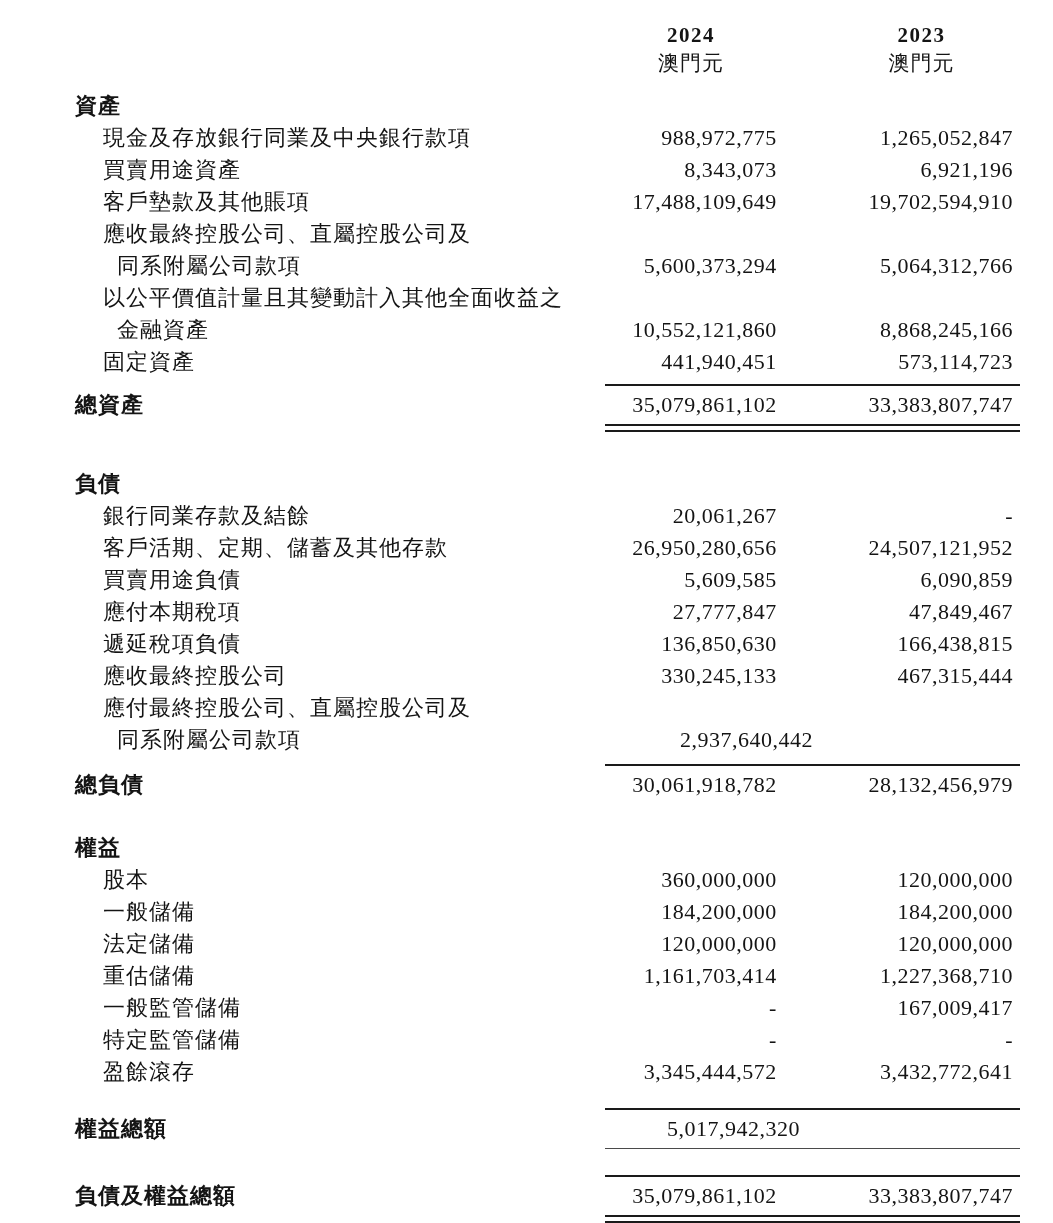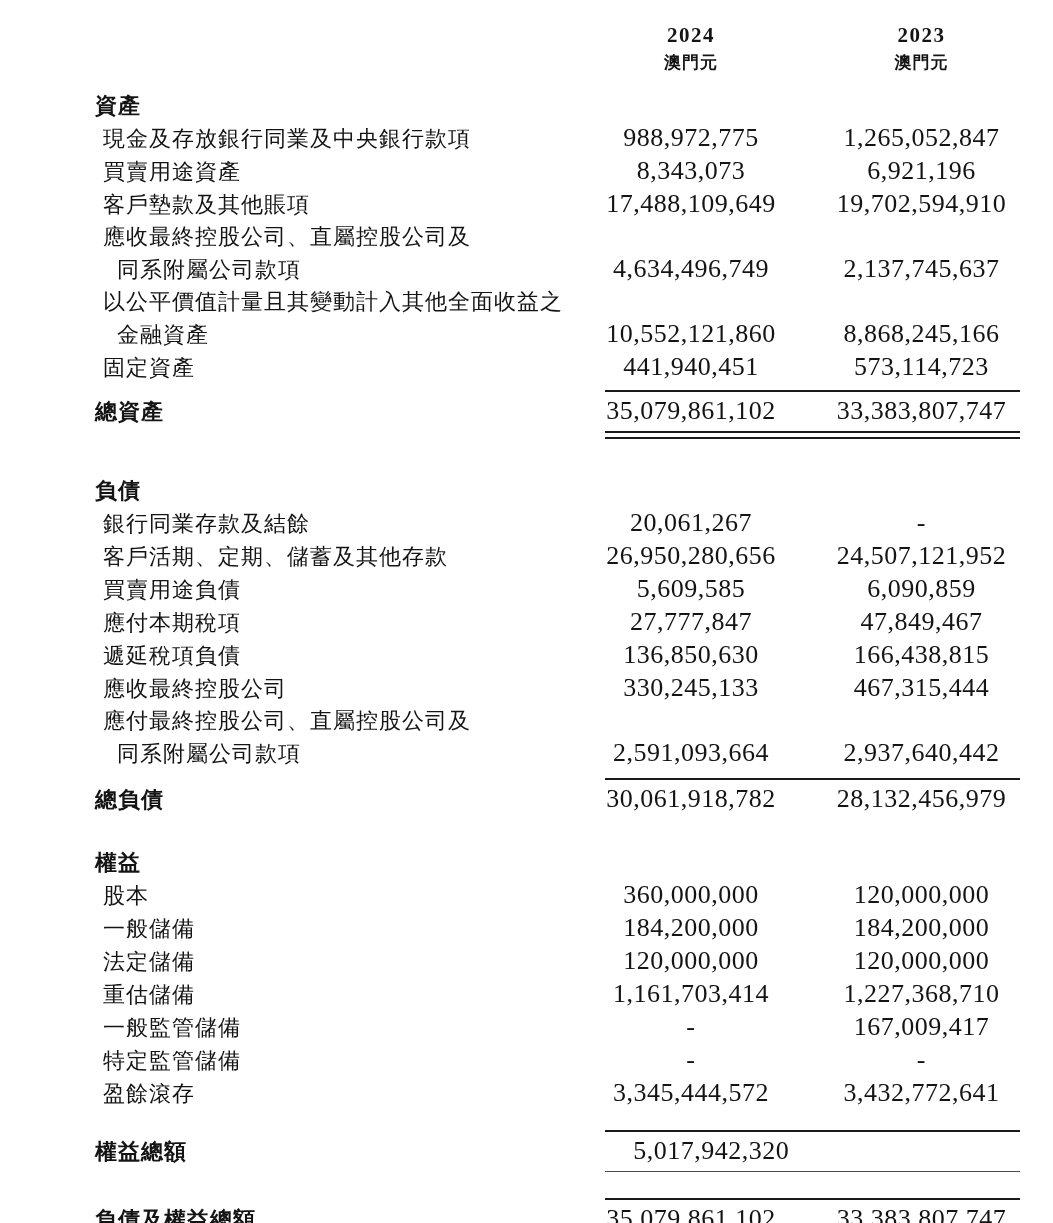--- a/index.html
+++ b/index.html
@@ -6,28 +6,28 @@
   body{
     width:1053px;height:1223px;background:#ffffff;overflow:hidden;
     font-family:"Liberation Serif","DejaVu Serif",serif;color:#141414;
     -webkit-font-smoothing:antialiased;
   }
   .sheet{padding:22px 33px 0 75px;}
   .row{display:flex;align-items:baseline;min-height:32px;line-height:32px;}
   .lbl{width:530px;font-size:22px;letter-spacing:1px;white-space:nowrap;}
   .lbl.ind1{padding-left:28px;width:502px;}
   .lbl.ind2{padding-left:42px;width:488px;}
-  .lbl.sec{font-weight:bold;margin-left:20px;}
+  .lbl.sec{font-weight:bold;}
   .nums{width:415px;display:flex;gap:48px;}
-  .n{display:block;text-align:center;font-size:26px;letter-spacing:.5px;white-space:nowrap;}
+  .n{display:block;text-align:right;font-size:22px;letter-spacing:.5px;white-space:nowrap;}
   .c24{width:200px;padding-right:5px;box-sizing:border-box;}
   .c23{width:215px;padding-right:7px;box-sizing:border-box;}
   .hd{text-align:center;}
   .yr{font-size:21px;font-weight:bold;line-height:26px;letter-spacing:1.5px;}
-  .cur{font-size:17px;font-weight:700;line-height:30px;letter-spacing:1px;}
+  .cur{font-size:21px;font-weight:400;line-height:30px;letter-spacing:1px;}
   .rule-row{margin-left:530px;width:415px;}
   .rule{border-top:2px solid #1a1a1a;height:0;}
   .rule.thin{border-top:1px solid #4a4a4a;}
   .rule.dbl{height:4px;border-top:2px solid #1a1a1a;border-bottom:2px solid #1a1a1a;}
   .total .lbl{font-weight:bold;}
   .total{min-height:38px;line-height:38px;}
   .mt12{margin-top:12px;}
   .mt6{margin-top:6px;}
   .mt8{margin-top:8px;}
   .mt20{margin-top:20px;}
@@ -82,22 +82,22 @@
     </div>
   </div>
 
   <div class="row">
     <div class="lbl ind1">應收最終控股公司、直屬控股公司及</div>
   </div>
 
   <div class="row">
     <div class="lbl ind2">同系附屬公司款項</div>
     <div class="nums">
-      <span class="n c24">4,634,496,749</span>
-      <span class="n c23">2,137,745,637</span>
+      <span class="n c24">5,600,373,294</span>
+      <span class="n c23">5,064,312,766</span>
     </div>
   </div>
 
   <div class="row">
     <div class="lbl ind1">以公平價值計量且其變動計入其他全面收益之</div>
   </div>
 
   <div class="row">
     <div class="lbl ind2">金融資產</div>
     <div class="nums">
@@ -182,21 +182,20 @@
     </div>
   </div>
 
   <div class="row">
     <div class="lbl ind1">應付最終控股公司、直屬控股公司及</div>
   </div>
 
   <div class="row">
     <div class="lbl ind2">同系附屬公司款項</div>
     <div class="nums">
-      <span class="n c24">2,591,093,664</span>
       <span class="n c23">2,937,640,442</span>
     </div>
   </div>
 
   <div class="rule-row mt8">
       <div class="rule"></div>
     </div>
 
   <div class="row total">
     <div class="lbl sec">總負債</div>

